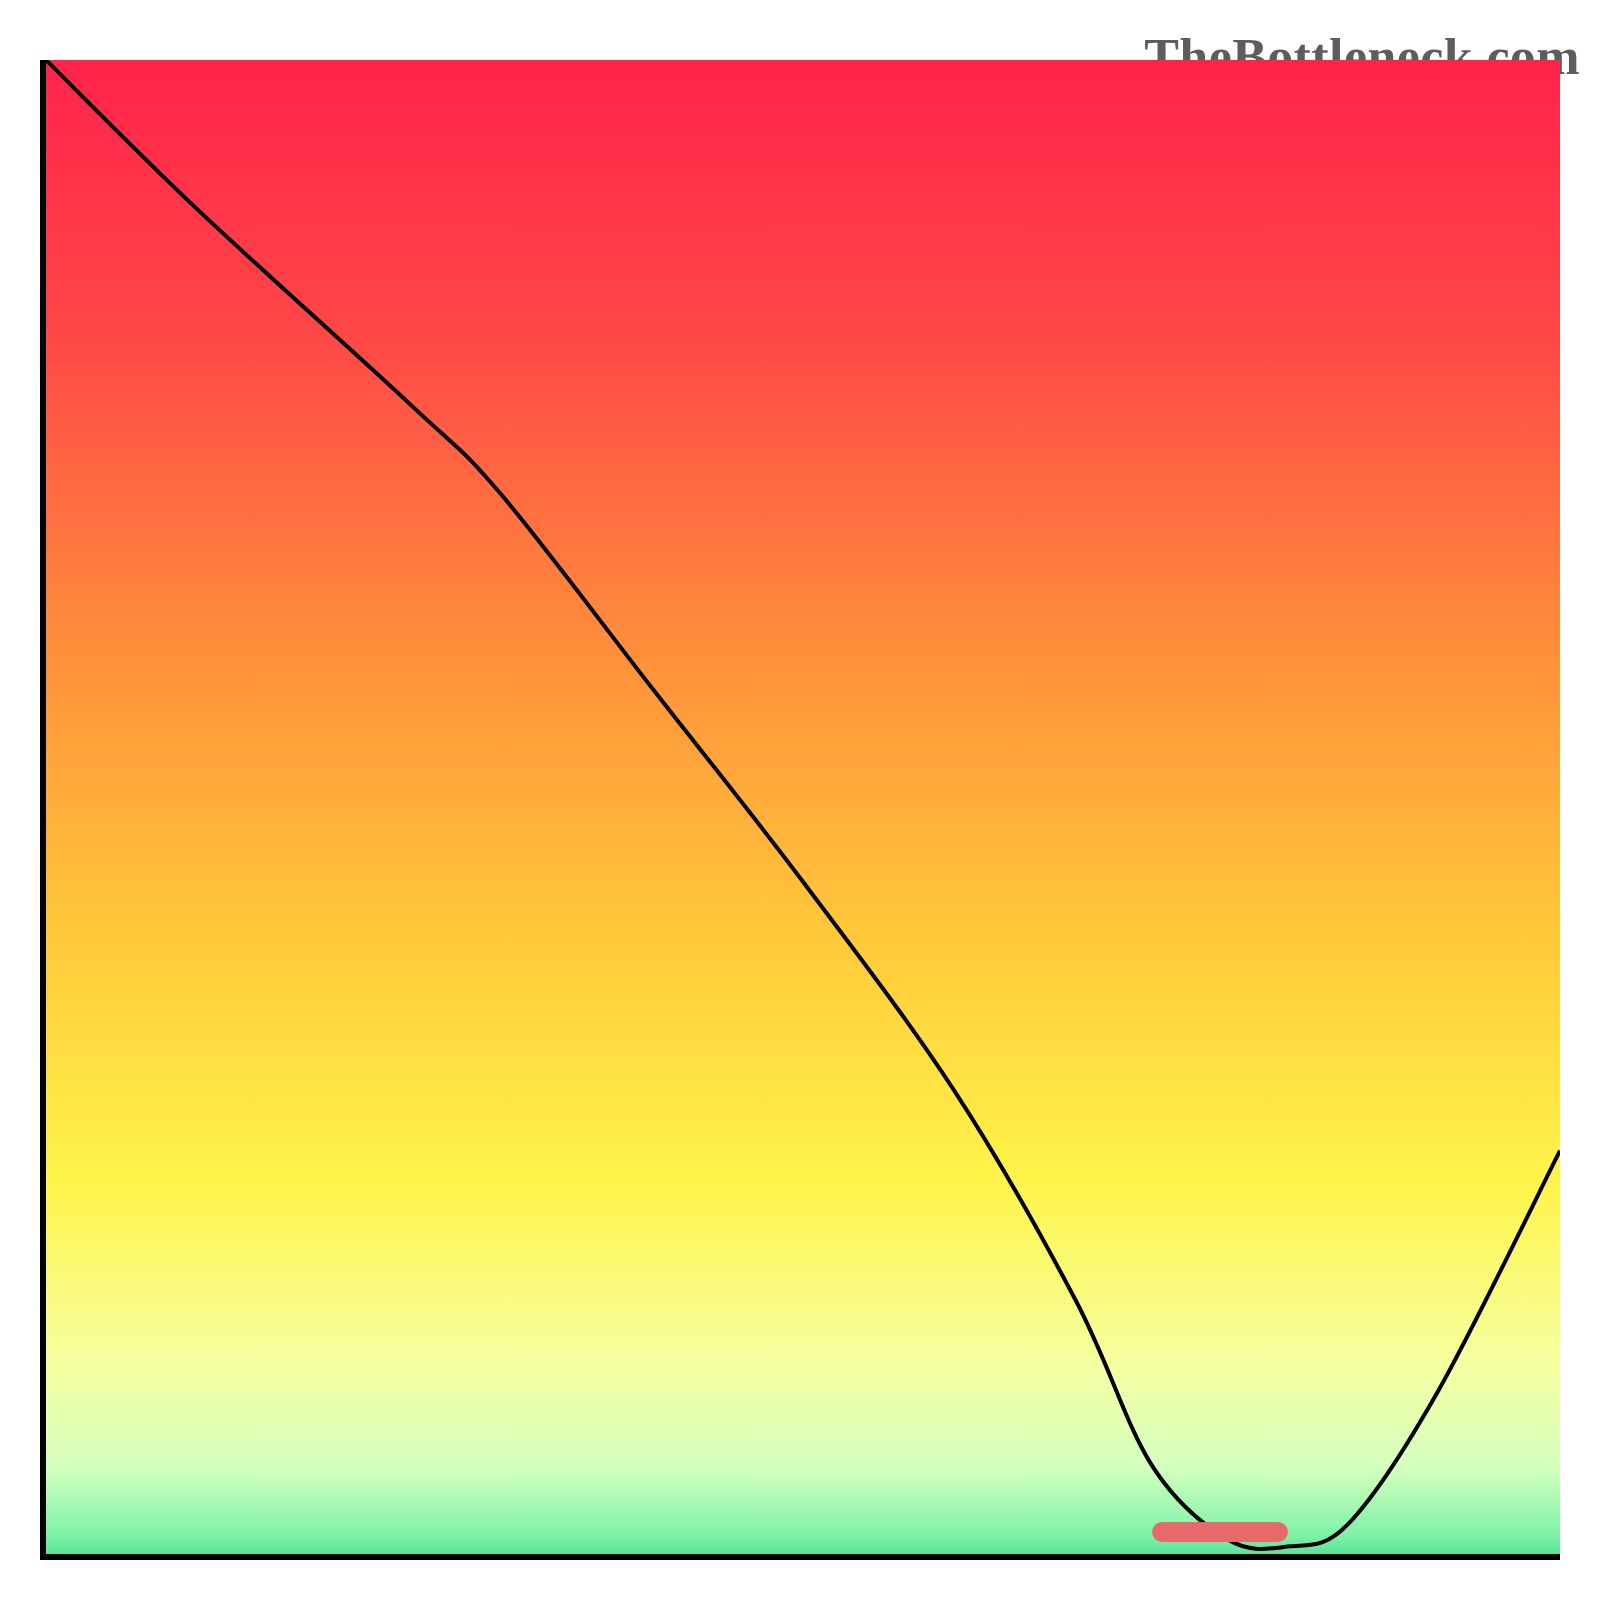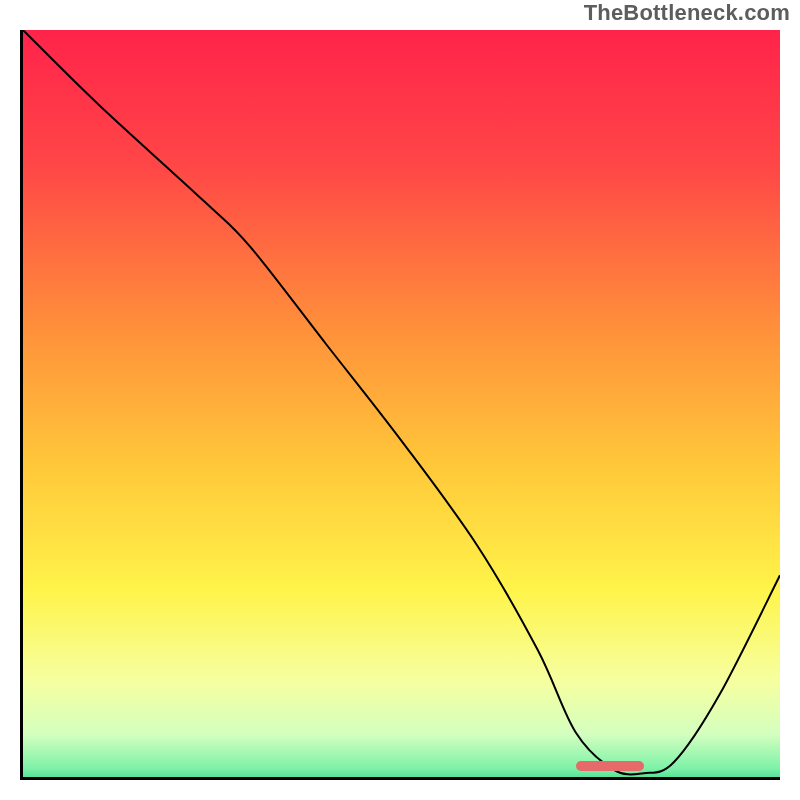--- a/index.html
+++ b/index.html
@@ -11,27 +11,28 @@
     font-family: Arial, Helvetica, sans-serif;
     overflow: hidden;
   }
   .wrap {
     position: relative;
     width: 800px;
     height: 800px;
   }
   .watermark {
     position: absolute;
-    top: 0;
+    top: 14px;
     right: 10px;
-    font-size: 22px;
+    font-size: 26px;
     font-weight: 600;
     color: #5d5d5d;
     letter-spacing: 0.2px;
     user-select: none;
+    font-family: Liberation Serif, serif;
   }
   .plot-area {
     position: absolute;
     left: 20px;
     top: 30px;
     width: 760px;
     height: 750px;
     border-left: 3px solid #000;
     border-bottom: 3px solid #000;
     box-sizing: border-box;

